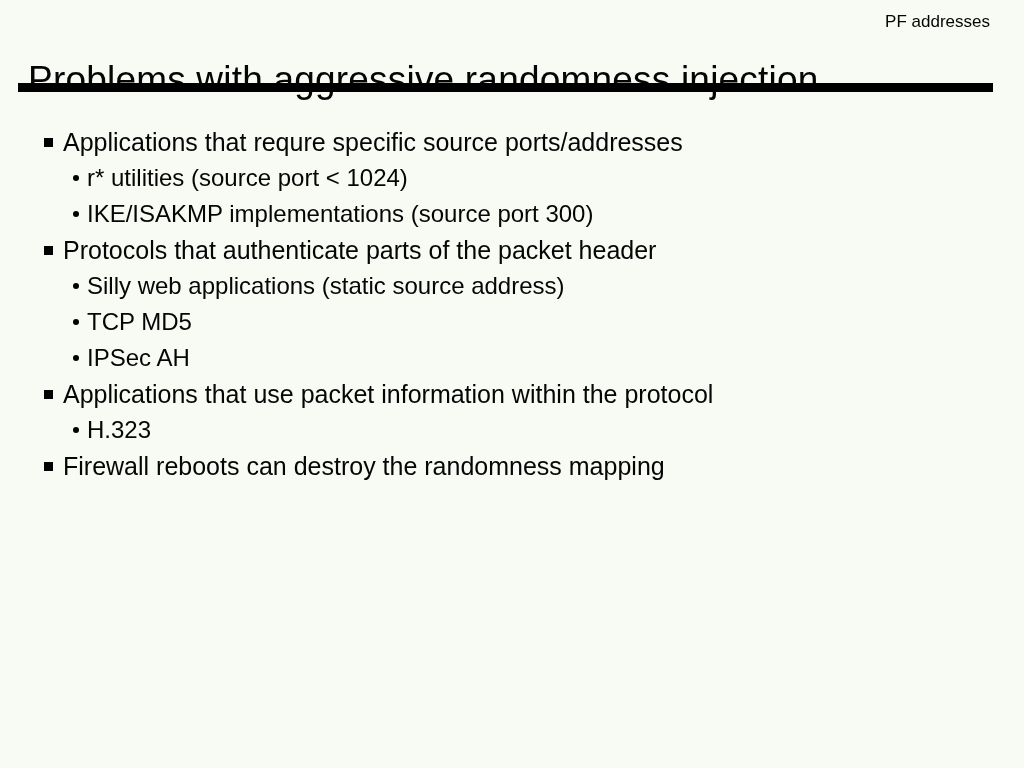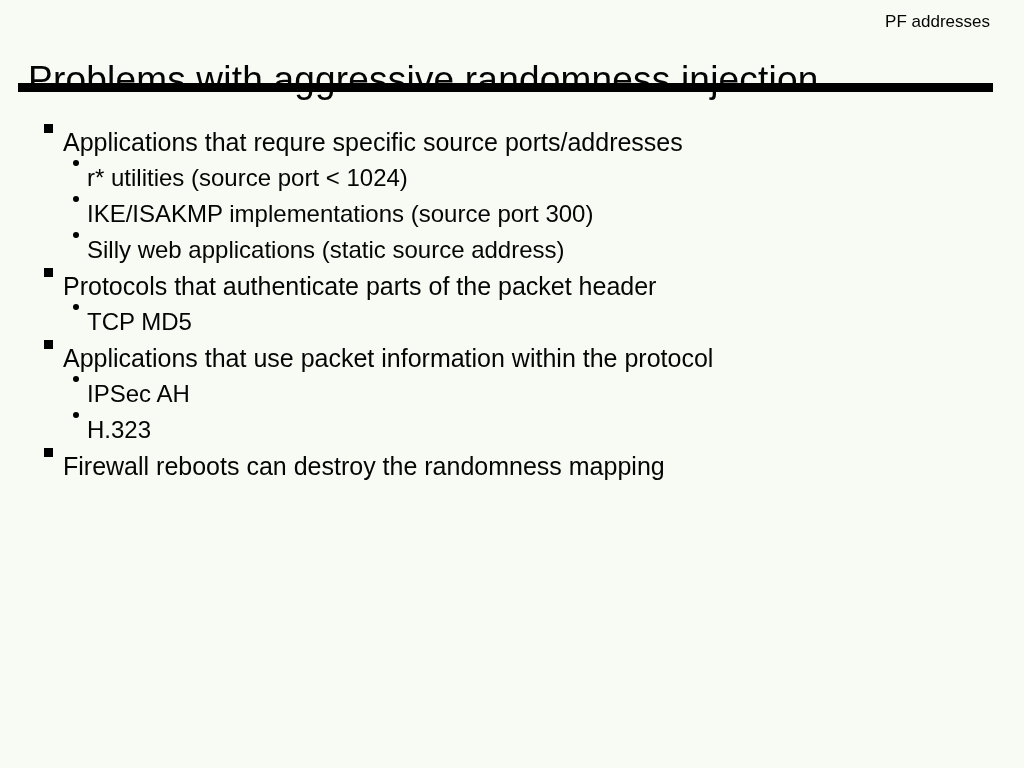--- a/index.html
+++ b/index.html
@@ -45,21 +45,21 @@
     background: #000000;
   }
   .bullet-list {
     position: absolute;
     left: 44px;
     top: 124px;
     right: 16px;
   }
   .row {
     display: flex;
-    align-items: flex-start;
+    align-items: center;
     height: 36px;
     white-space: nowrap;
   }
   .row.l1 { font-size: 25px; }
   .row.l2 { font-size: 24px; padding-left: 29px; }
   .sq {
     width: 9px;
     height: 9px;
     background: #000000;
     margin-right: 10px;
@@ -93,39 +93,39 @@
       <span class="txt">Applications that requre specific source ports/addresses</span>
     </div>
     <div class="row l2">
       <span class="dot"></span>
       <span class="txt">r* utilities (source port &lt; 1024)</span>
     </div>
     <div class="row l2">
       <span class="dot"></span>
       <span class="txt">IKE/ISAKMP implementations (source port 300)</span>
     </div>
-    <div class="row l2">
-      <span class="dot"></span>
-      <span class="txt">Silly web applications (static source address)</span>
-    </div>
     <div class="row l1">
       <span class="sq"></span>
       <span class="txt">Protocols that authenticate parts of the packet header</span>
     </div>
     <div class="row l2">
       <span class="dot"></span>
+      <span class="txt">Silly web applications (static source address)</span>
+    </div>
+    <div class="row l2">
+      <span class="dot"></span>
       <span class="txt">TCP MD5</span>
+    </div>
+    <div class="row l2">
+      <span class="dot"></span>
+      <span class="txt">IPSec AH</span>
     </div>
     <div class="row l1">
       <span class="sq"></span>
       <span class="txt">Applications that use packet information within the protocol</span>
-    </div>
-    <div class="row l2">
-      <span class="dot"></span>
-      <span class="txt">IPSec AH</span>
     </div>
     <div class="row l2">
       <span class="dot"></span>
       <span class="txt">H.323</span>
     </div>
     <div class="row l1">
       <span class="sq"></span>
       <span class="txt">Firewall reboots can destroy the randomness mapping</span>
     </div>
   </div>

